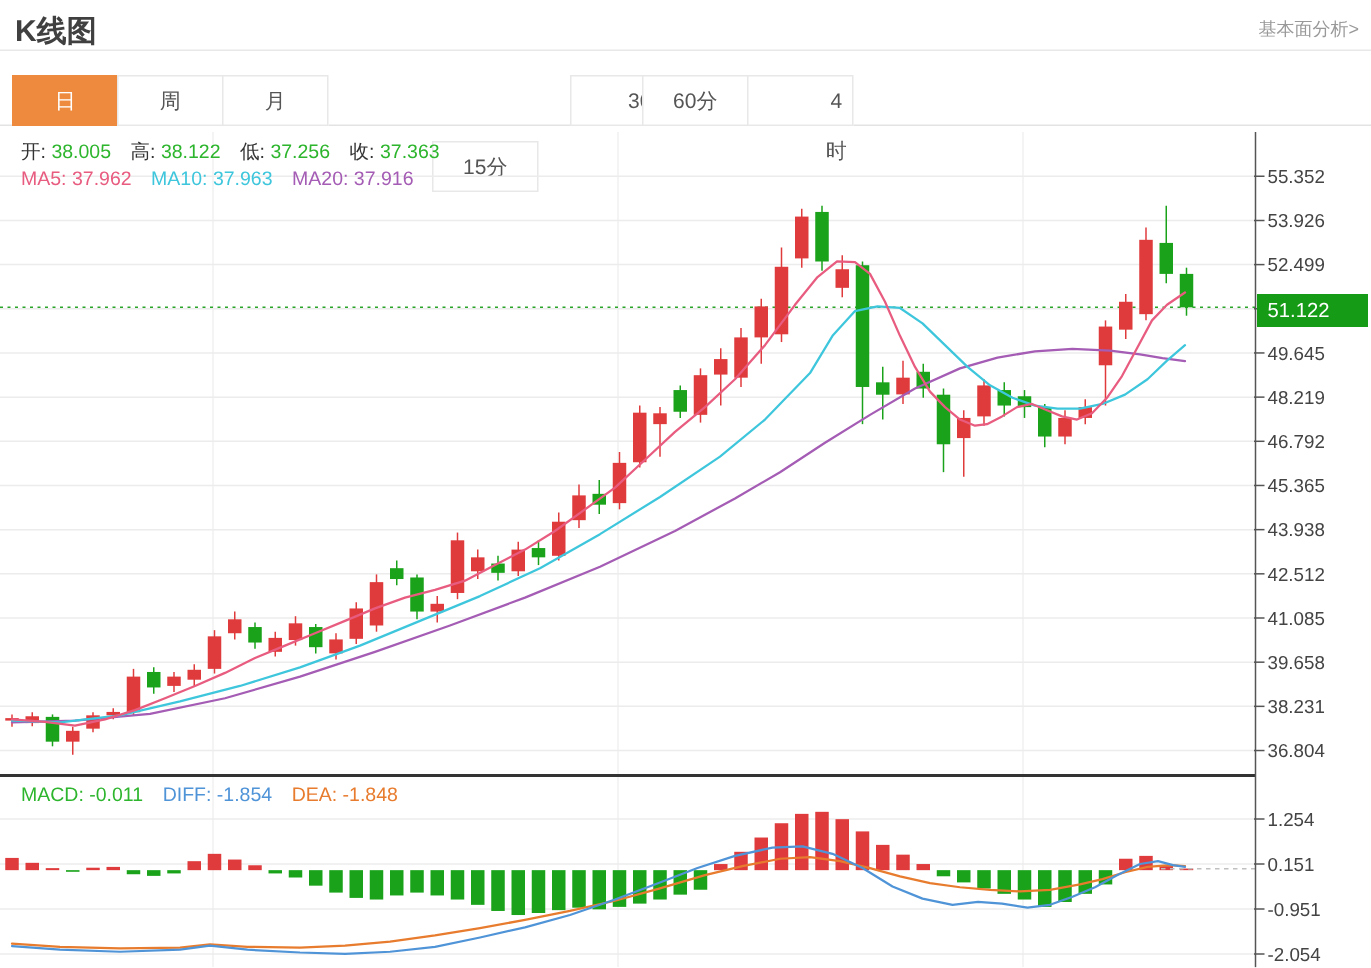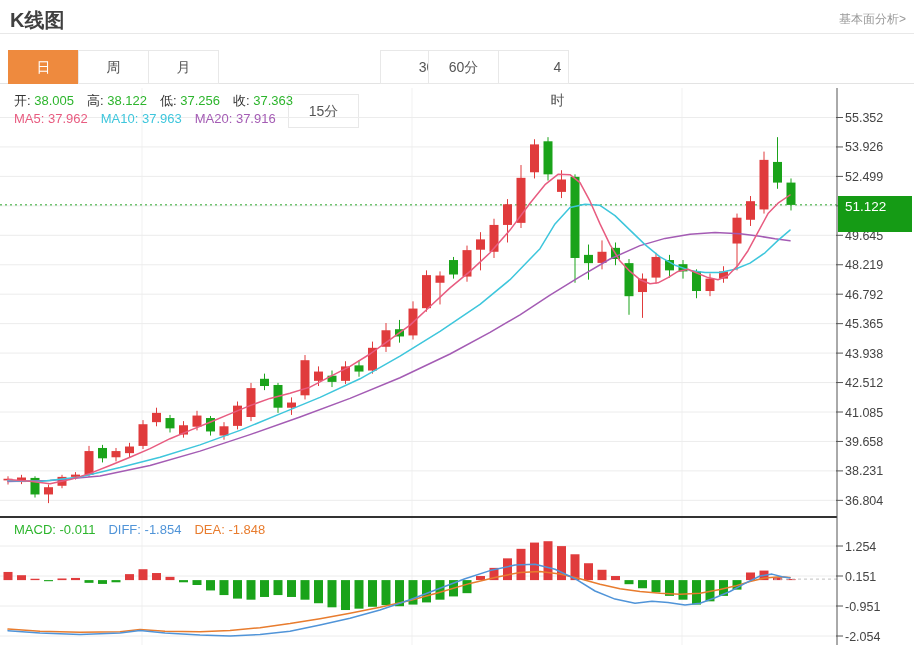--- a/index.html
+++ b/index.html
@@ -9,21 +9,21 @@
   .header-link{position:absolute;right:8px;top:11px;font-size:12px;color:#999;cursor:pointer;margin-left:30px;}
   .header-divider{position:absolute;left:0;top:33px;width:914px;height:1px;background:#e8e8e8;}
   .tabs{position:absolute;left:0;top:50px;width:914px;height:34px;border-bottom:1px solid #e3e3e3;box-sizing:border-box;}
   .tab{position:absolute;top:0;width:71px;height:34px;line-height:33px;text-align:center;
        font-size:14px;color:#555;background:#fff;border:1px solid #e8e8e8;box-sizing:border-box;cursor:pointer;}
   .tab.active{background:#ee8a3e;border-color:#ee8a3e;color:#fff;}
   .chart-wrap{position:absolute;left:0;top:88px;width:914px;height:557px;}
   svg text{font-family:"Liberation Sans","DejaVu Sans",sans-serif;}
   .legend-row{position:absolute;left:14px;font-size:13px;white-space:nowrap;}
   .legend-row .item{margin-right:13px;}
-  .price-tag{position:absolute;left:838px;top:108px;width:74px;height:36px;line-height:22px;
+  .price-tag{position:absolute;left:838px;top:108px;width:74px;height:22px;line-height:22px;
              background:#159b15;color:#fff;font-size:13.5px;padding-left:7px;box-sizing:border-box;}
 </style>
 </head>
 <body>
 
 <div>
   <div class="page-title">K线图</div>
   <a class="header-link">基本面分析&gt;</a>
   <div class="header-divider"></div>
 

